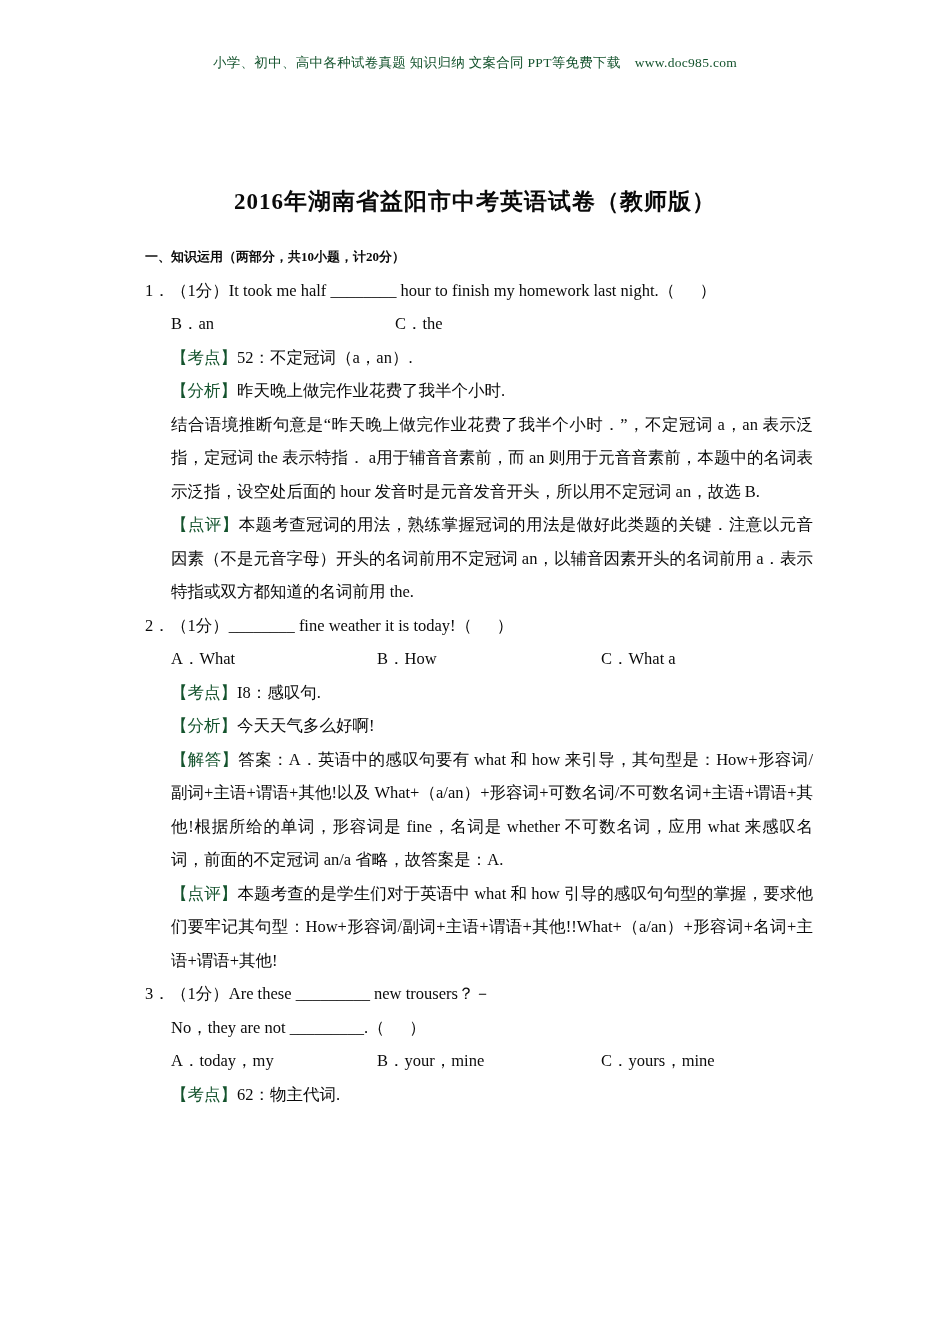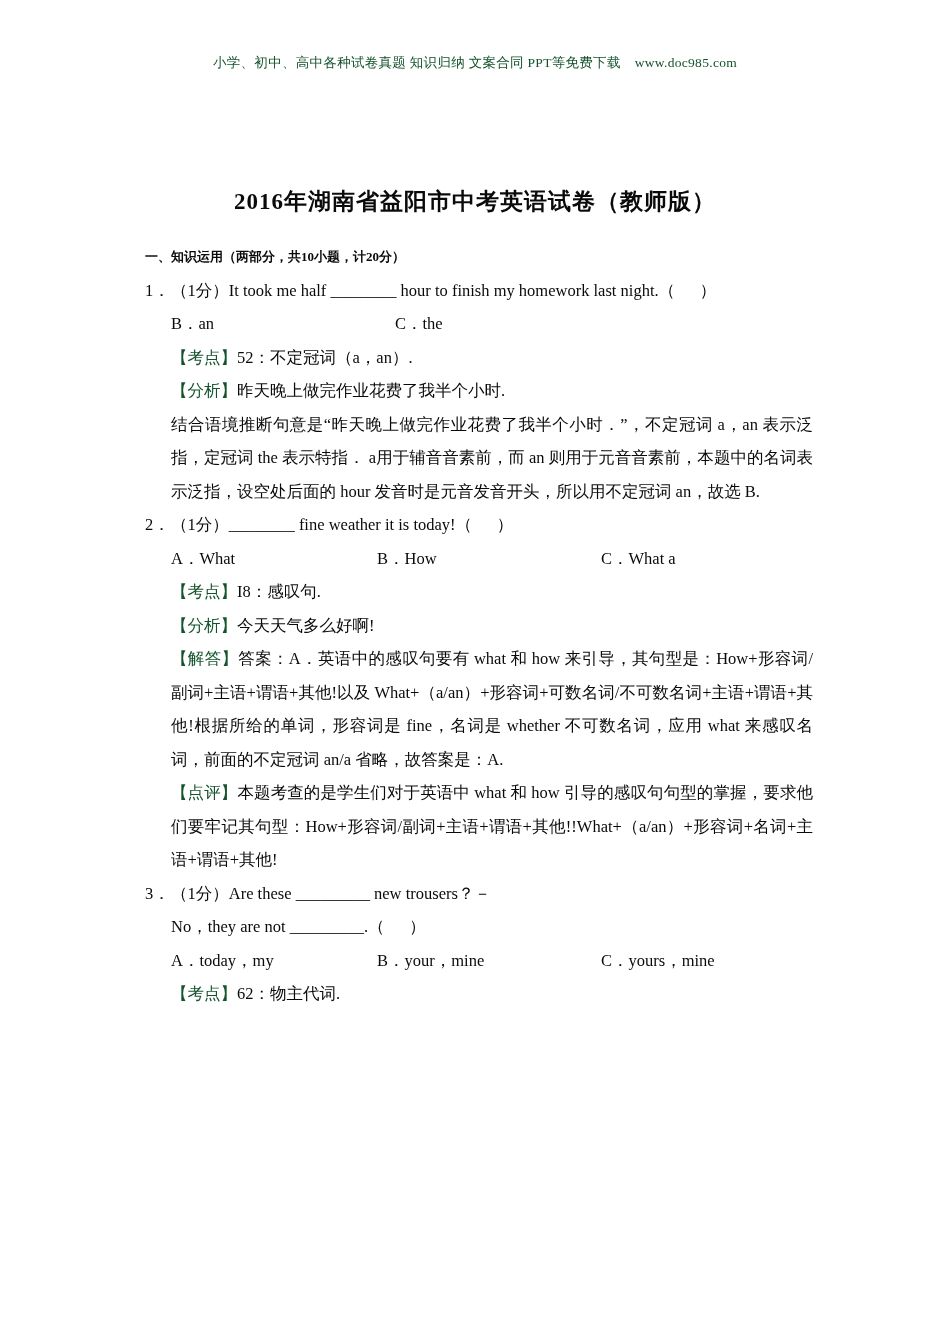--- a/index.html
+++ b/index.html
@@ -79,20 +79,23 @@
         <span class="opt-b">B．an</span>
         <span class="opt-c">C．the</span>
       </div>
       <div class="line">
         <span class="tag">【考点】</span><span>52：不定冠词（a，an）.</span>
       </div>
       <div class="line">
         <span class="tag">【分析】</span><span>昨天晚上做完作业花费了我半个小时.</span>
       </div>
       <div class="para">结合语境推断句意是“昨天晚上做完作业花费了我半个小时．”，不定冠词 a，an 表示泛指，定冠词 the 表示特指． a用于辅音音素前，而 an 则用于元音音素前，本题中的名词表示泛指，设空处后面的 hour 发音时是元音发音开头，所以用不定冠词 an，故选 B.</div>
+      <div class="para">
+        <span class="tag">【点评】</span><span>本题考查冠词的用法，熟练掌握冠词的用法是做好此类题的关键．注意以元音因素（不是元音字母）开头的名词前用不定冠词 an，以辅音因素开头的名词前用 a．表示特指或双方都知道的名词前用 the.</span>
+      </div>
     </div>
 
     <div class="question">
       <div class="line">
         <span class="q-num">2．</span><span>（1分）________ fine weather it is today!（&nbsp;&nbsp;&nbsp;&nbsp;&nbsp;&nbsp;）</span>
       </div>
       <div class="options">
         <span class="opt-a">A．What</span>
         <span class="opt-b">B．How</span>
         <span class="opt-c">C．What a</span>

